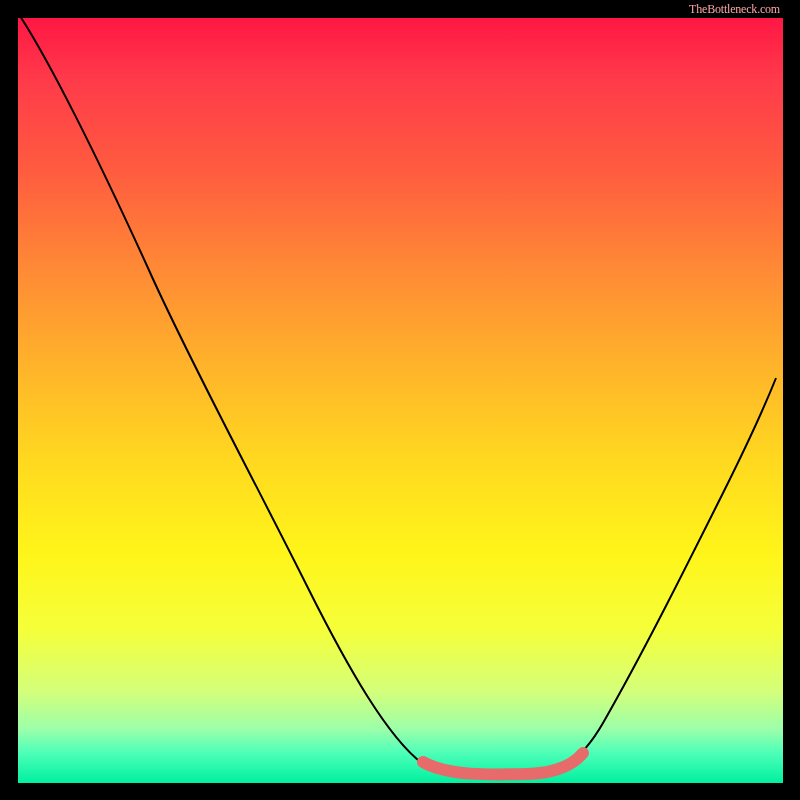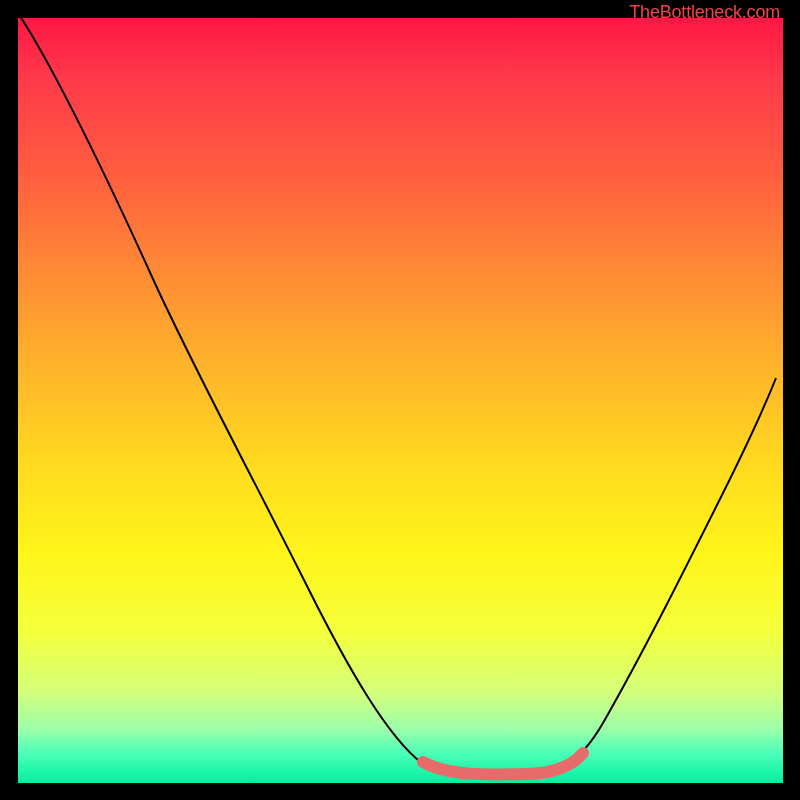--- a/index.html
+++ b/index.html
@@ -28,24 +28,24 @@
       #f5ff3a 80%,
       #d4ff7a 88%,
       #9bffaa 93%,
       #4fffb8 96%,
       #00f0a0 100%);
   }
   .watermark {
     position: absolute;
     top: 2px;
     right: 20px;
-    font-family: Liberation Sans, sans-serif;
-    font-size: 18px;
+    font-family: Liberation Serif, serif;
+    font-size: 12px;
     font-weight: 500;
-    color: #ef4444;
+    color: #fca5a5;
     letter-spacing: -0.2px;
   }
   svg.overlay {
     position: absolute;
     left: 18px;
     top: 18px;
     width: 765px;
     height: 765px;
   }
   .curve {

